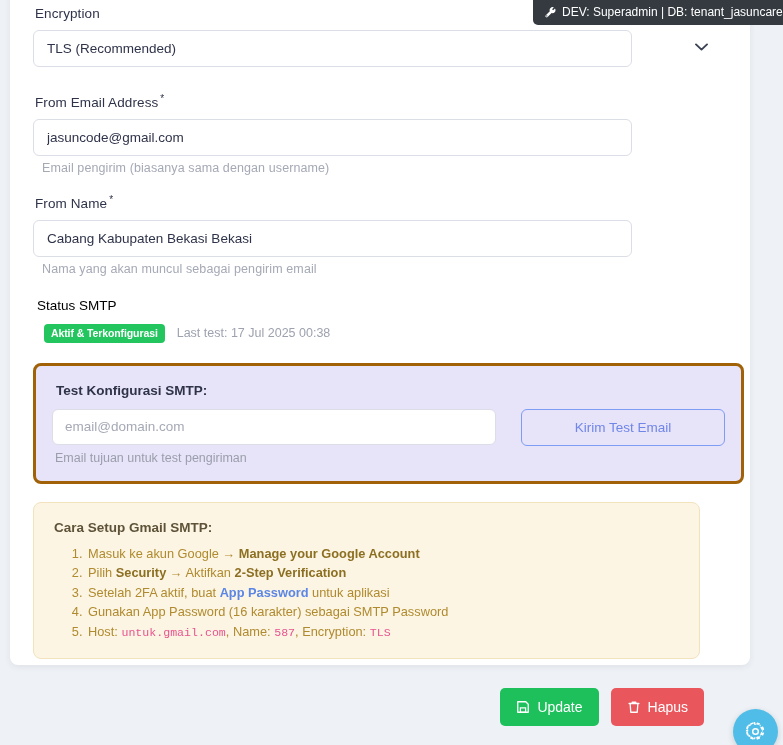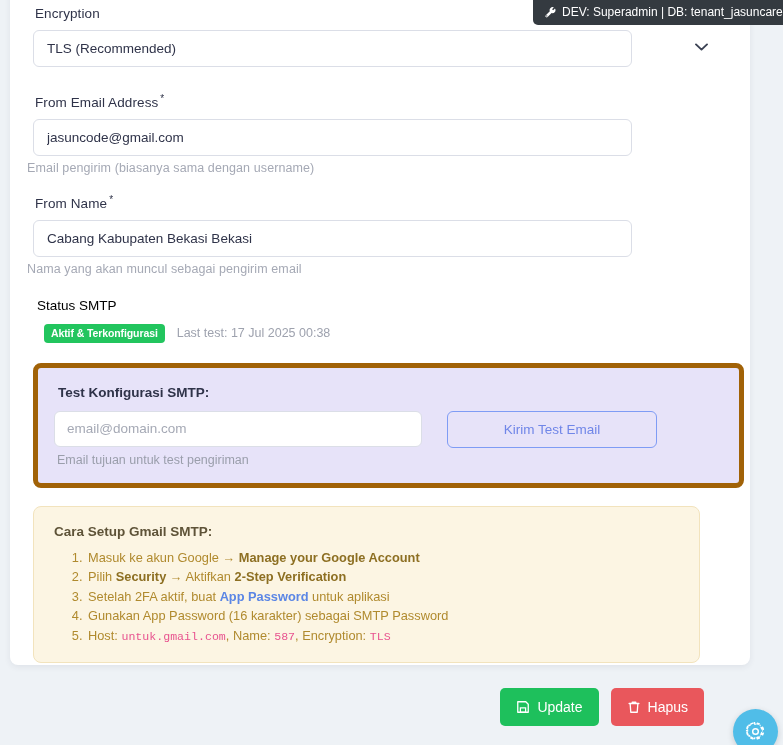--- a/index.html
+++ b/index.html
@@ -55,21 +55,21 @@
     outline: none;
   }
   .select-wrap { position: relative; }
   .chev {
     position: absolute; right: 30px; top: 13px;
     width: 13px; height: 8px; pointer-events: none;
   }
   .hint {
     font-size: 12.5px;
     color: #a5a9b5;
-    margin: 5px 0 0 5px;
+    margin: 5px 0 0 20px;
     letter-spacing: .1px;
   }
 
   
   .status-label { margin: 22px 0 11px 15px; font-size: 13.5px; color: #000000; }
   .status-row { display: flex; align-items: center; margin-left: 22px; }
   .badge {
     background: #22c55e;
     color: #fff;
     font-size: 10.5px;
@@ -79,33 +79,33 @@
     letter-spacing: -.1px;
     line-height: 1;
   }
   .last-test { margin-left: 12px; font-size: 12.5px; color: #9ea2ae; }
 
   
   .test-panel {
     margin: 20px 0 0 11px;
     width: 711px;
     background: #e7e3f9;
-    border: 5px solid #a16207;
+    border: 3px solid #a16207;
     border-radius: 8px;
     padding: 14px 16px 16px 16px;
   }
   .test-panel h4 {
     margin: 3px 0 11px 4px;
     font-size: 13.5px;
     font-weight: bold;
     color: #2f3349;
   }
   .test-row { display: flex; align-items: flex-start; }
   .test-input {
-    width: 368px; height: 36px;
+    width: 444px; height: 36px;
     border: 1px solid #dbdee7;
     border-radius: 6px;
     background: #fff;
     font-family: "Liberation Sans", sans-serif;
     font-size: 13.5px;
     color: #2f3349;
     padding: 0 12px;
     outline: none;
   }
   .test-input::placeholder { color: #a5a9b5; }

